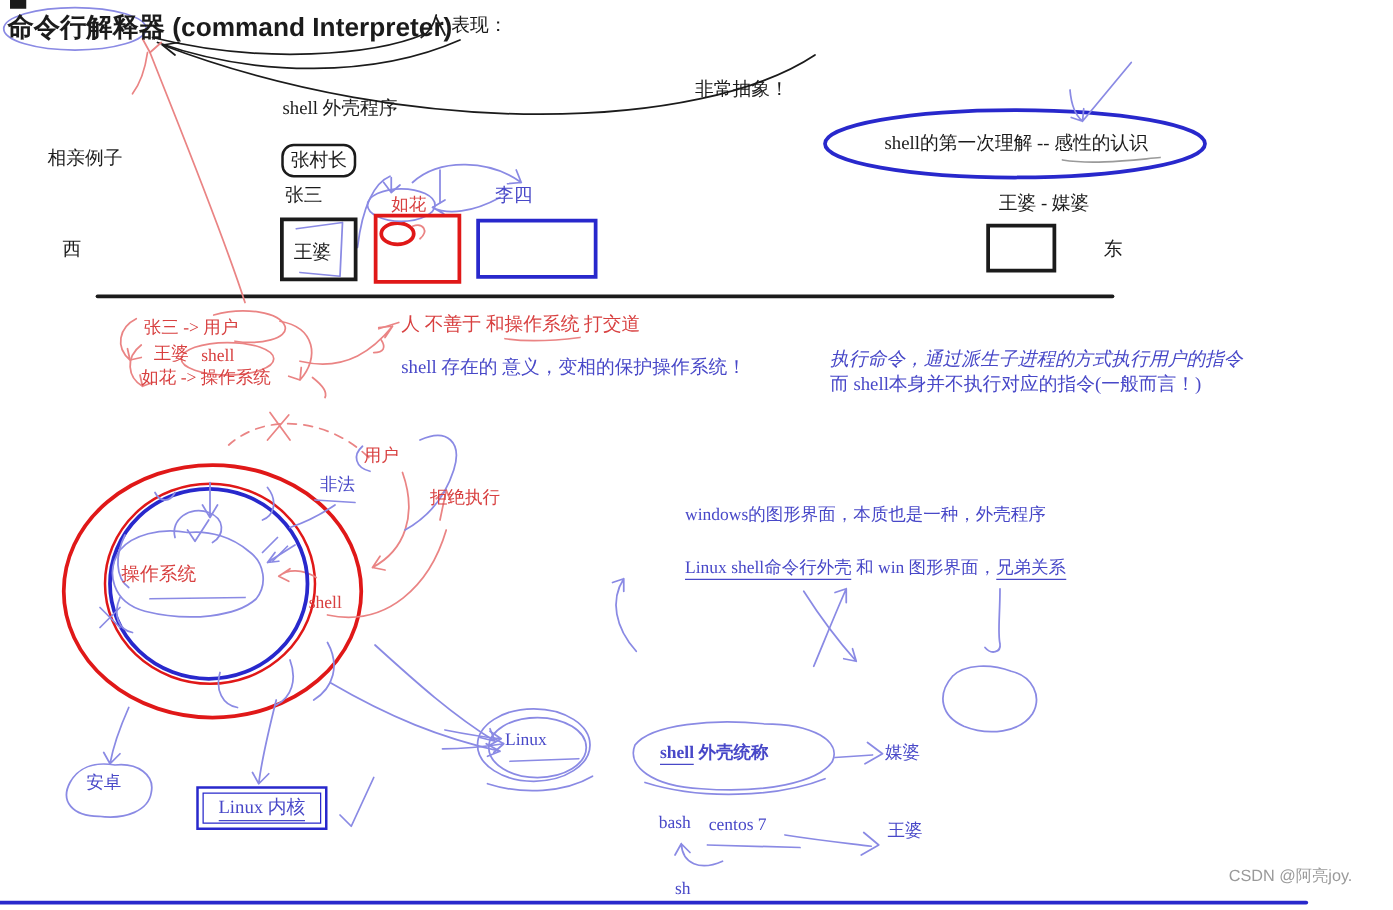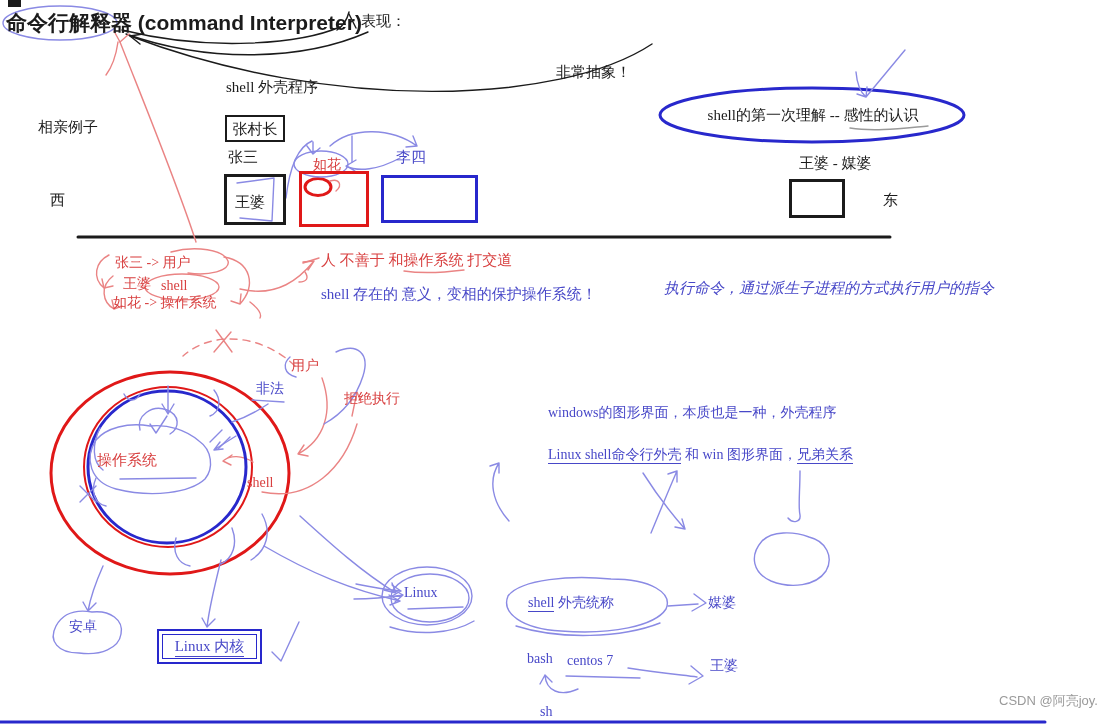--- a/index.html
+++ b/index.html
@@ -115,21 +115,21 @@
       <path class="sbp w1" d="M516,626 C560,640 622,638 660,623"></path>
       <path class="sbp w1" d="M668,606 L698,604 M694,594 L706,603 L692,611"></path>
       <path class="sbp w1" d="M578,689 C560,697 546,691 545,675 M545,675 l-5,9 M545,675 l7,7"></path>
       <path class="sbp w1" d="M566,676 L640,678"></path>
       <path class="sbp w1" d="M628,668 C660,673 682,675 697,677 M691,666 L703,676 L689,684"></path>
     </g>
 
     <path class="st sg w1" d="M850,128 C875,132 905,128 928,126"></path>
   </svg>
 
-  <div class="box" style="left:225px;top:115px;width:56px;height:23px;border-width:2.5px;">
+  <div class="box" style="left:225px;top:115px;width:56px;height:23px;border-width:2.5px;border-radius:10px;">
     <span class="t" style="position:static;">张村长</span>
   </div>
   <div class="box" style="left:224px;top:174px;width:56px;height:45px;"></div>
   <div class="box rbox" style="left:299px;top:171px;width:64px;height:50px;"></div>
   <div class="box bbox" style="left:381px;top:175px;width:91px;height:42px;"></div>
   <div class="box" style="left:789px;top:179px;width:50px;height:33px;"></div>
   <div class="box bbox dbl" style="left:157px;top:629px;width:101px;height:31px;border-width:2.5px;">
     <span class="t blue u" style="position:static;">Linux 内核</span>
   </div>
 
@@ -152,37 +152,38 @@
 
   <div class="t s14 red" style="left:115px;top:255px;">张三 -&gt; 用户</div>
   <div class="t s14 red" style="left:123px;top:276px;">王婆</div>
   <div class="t s14 red" style="left:161px;top:278px;">shell</div>
   <div class="t s14 red" style="left:113px;top:295px;">如花 -&gt; 操作系统</div>
   <div class="t blue" style="left:321px;top:285px;">shell 存在的 意义，变相的保护操作系统！</div>
   <div class="t red" style="left:321px;top:251px;">
     <span>人 不善于 和</span><span>操作系统</span><span> 打交道</span>
   </div>
   <div class="t blue" style="left:664px;top:279px;font-style:italic;">执行命令，通过派生子进程的方式执行用户的指令</div>
+  <div class="t blue" style="left:664px;top:299px;">而 shell本身并不执行对应的指令(一般而言！)</div>
 
   <div class="t red" style="left:97px;top:451px;">操作系统</div>
   <div class="t s14 red" style="left:247px;top:475px;">shell</div>
   <div class="t s14 red" style="left:291px;top:358px;">用户</div>
   <div class="t s14 blue" style="left:256px;top:381px;">非法</div>
   <div class="t s14 red" style="left:344px;top:391px;">拒绝执行</div>
 
   <div class="t s14 blue" style="left:548px;top:405px;">windows的图形界面，本质也是一种，外壳程序</div>
   <div class="t s14 blue" style="left:548px;top:447px;">
     <span class="u">Linux shell命令行外壳</span><span>  和  </span><span>win 图形界面，</span><span class="u">兄弟关系</span>
   </div>
 
   <div class="t s14 blue" style="left:69px;top:619px;">安卓</div>
   <div class="t s14 blue" style="left:404px;top:585px;">Linux</div>
-  <div class="t s14 blue" style="left:528px;top:595px;">
+  <div class="t s14 blue" style="left:528px;top:595px;font-weight:bold;">
     <span class="u">shell</span><span> 外壳统称</span>
   </div>
   <div class="t s14 blue" style="left:708px;top:595px;">媒婆</div>
   <div class="t s14 blue" style="left:527px;top:651px;">bash</div>
   <div class="t s14 blue" style="left:567px;top:653px;">centos 7</div>
   <div class="t s14 blue" style="left:710px;top:658px;">王婆</div>
   <div class="t s14 blue" style="left:540px;top:704px;">sh</div>
 
-  <div class="t gray" style="left:983px;top:693px;margin-left:16px;">CSDN @阿亮joy.</div>
+  <div class="t gray" style="left:983px;top:693px;">CSDN @阿亮joy.</div>
 </div>
 
 </body></html>

